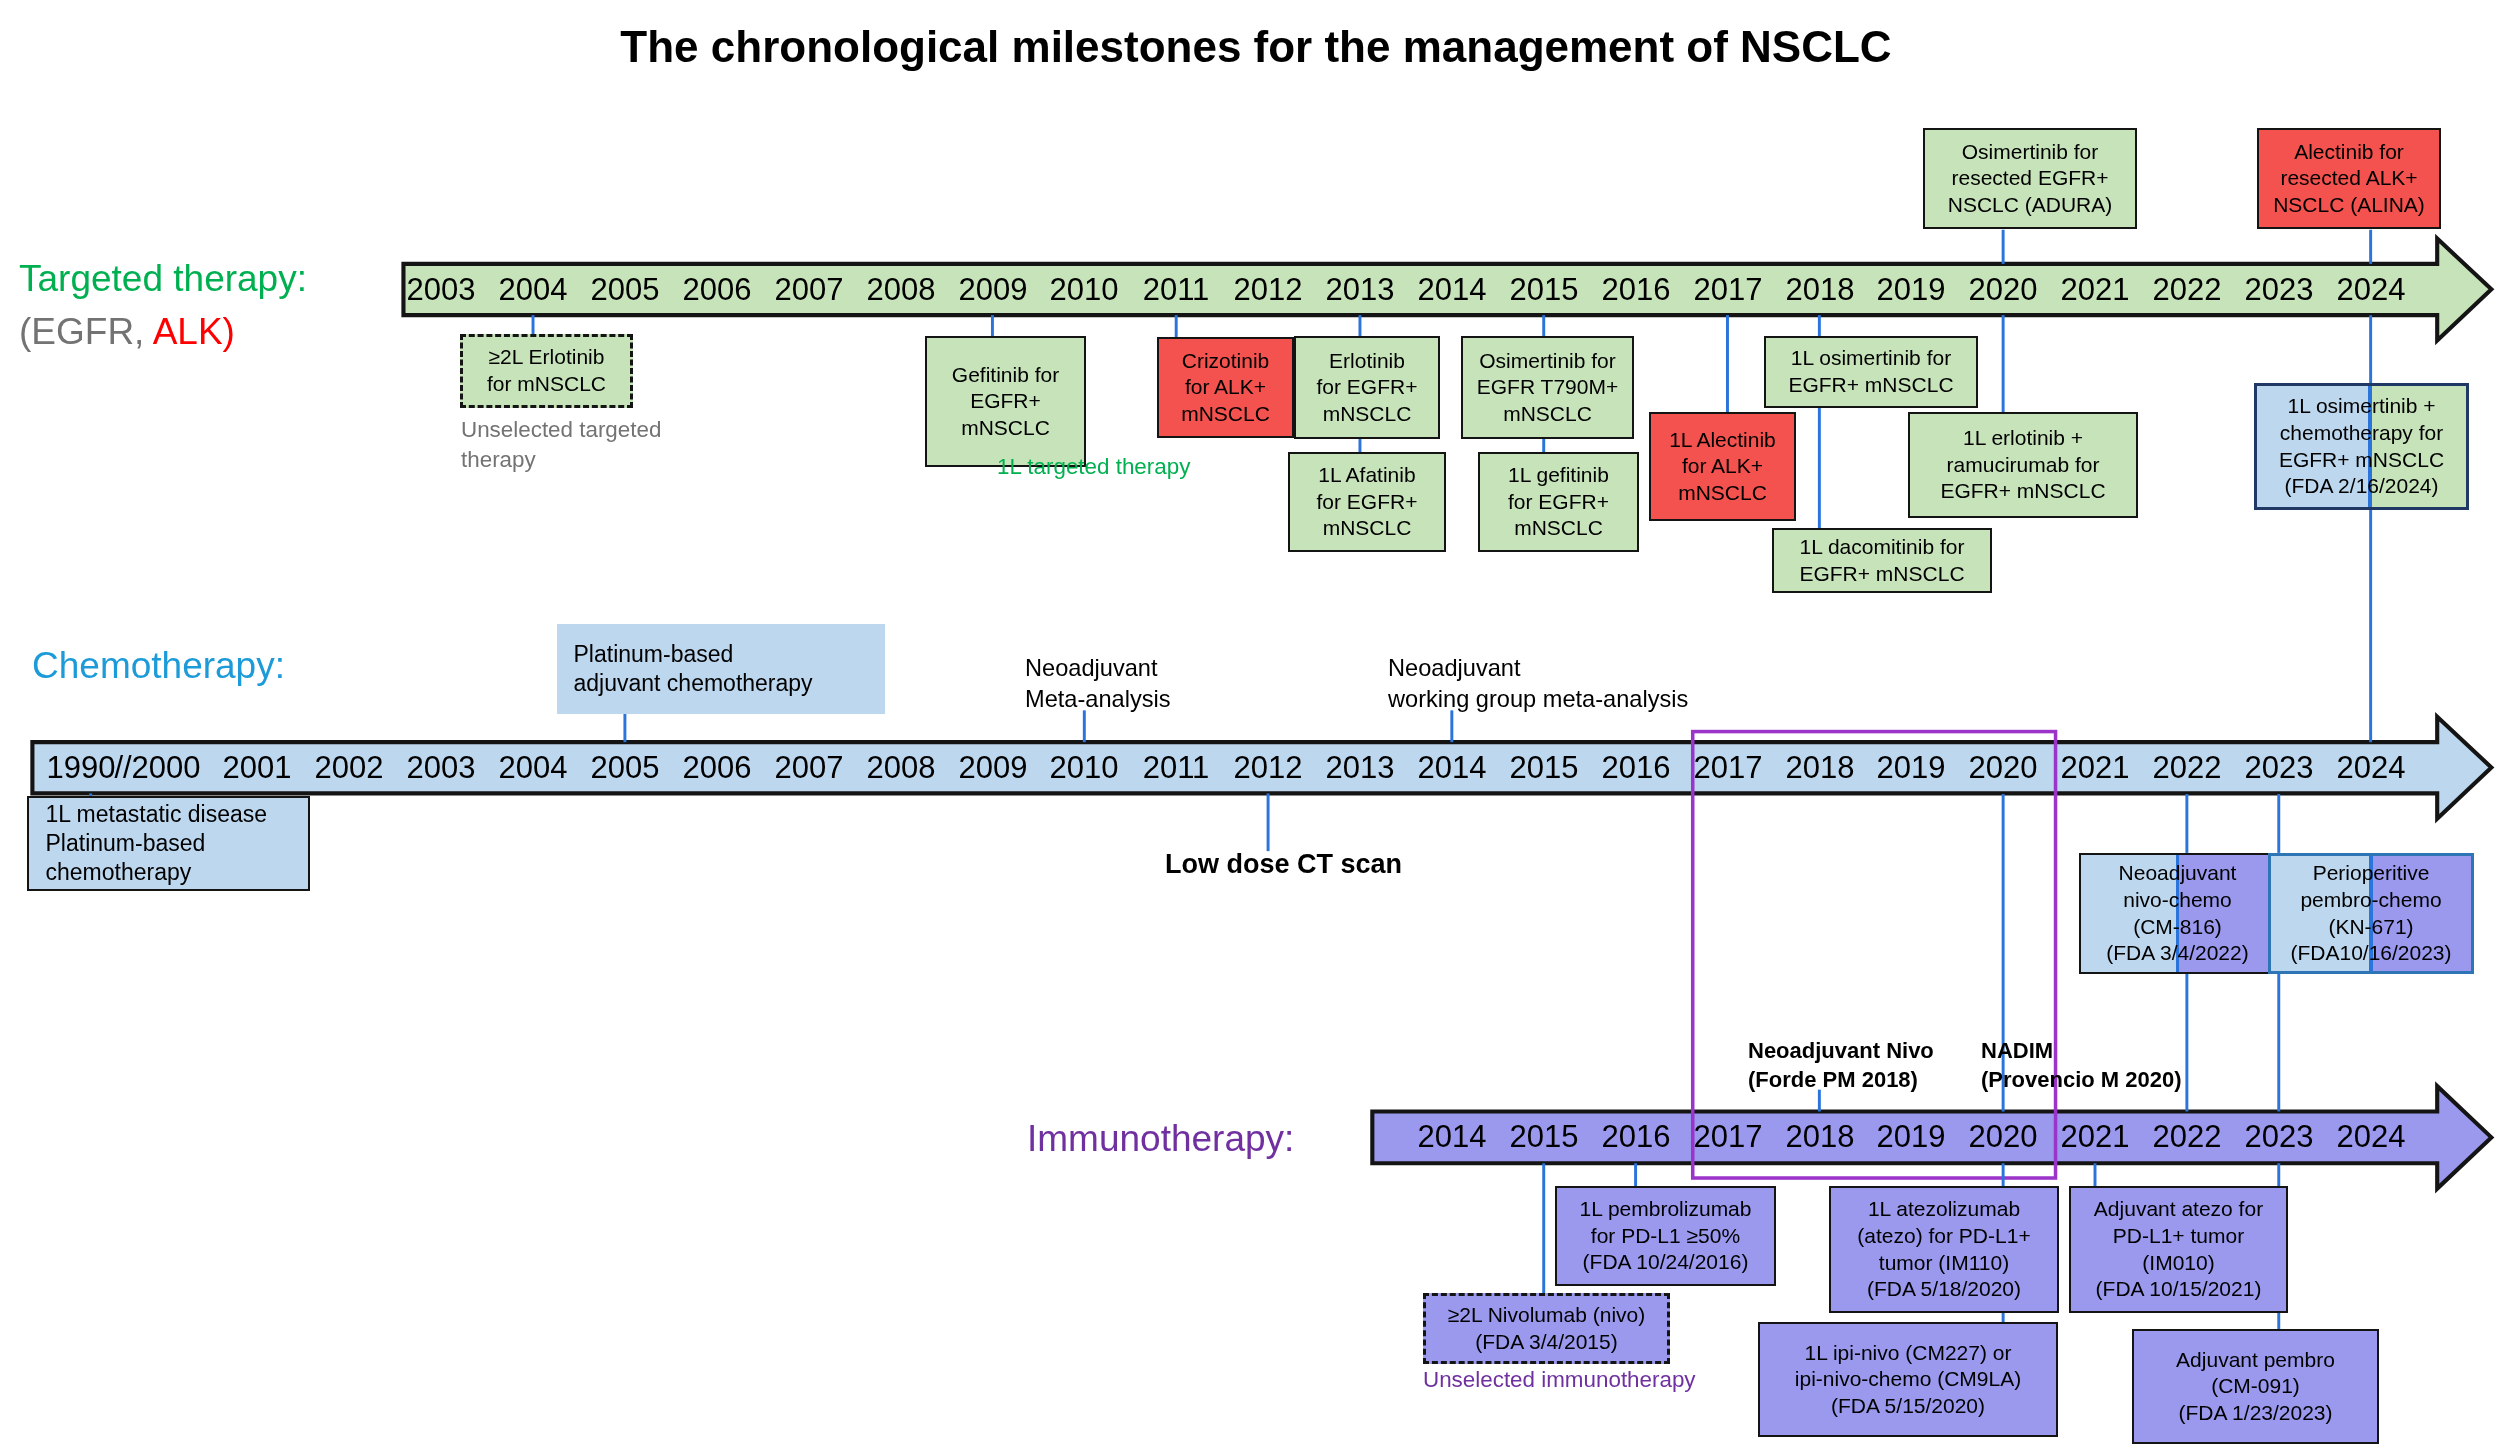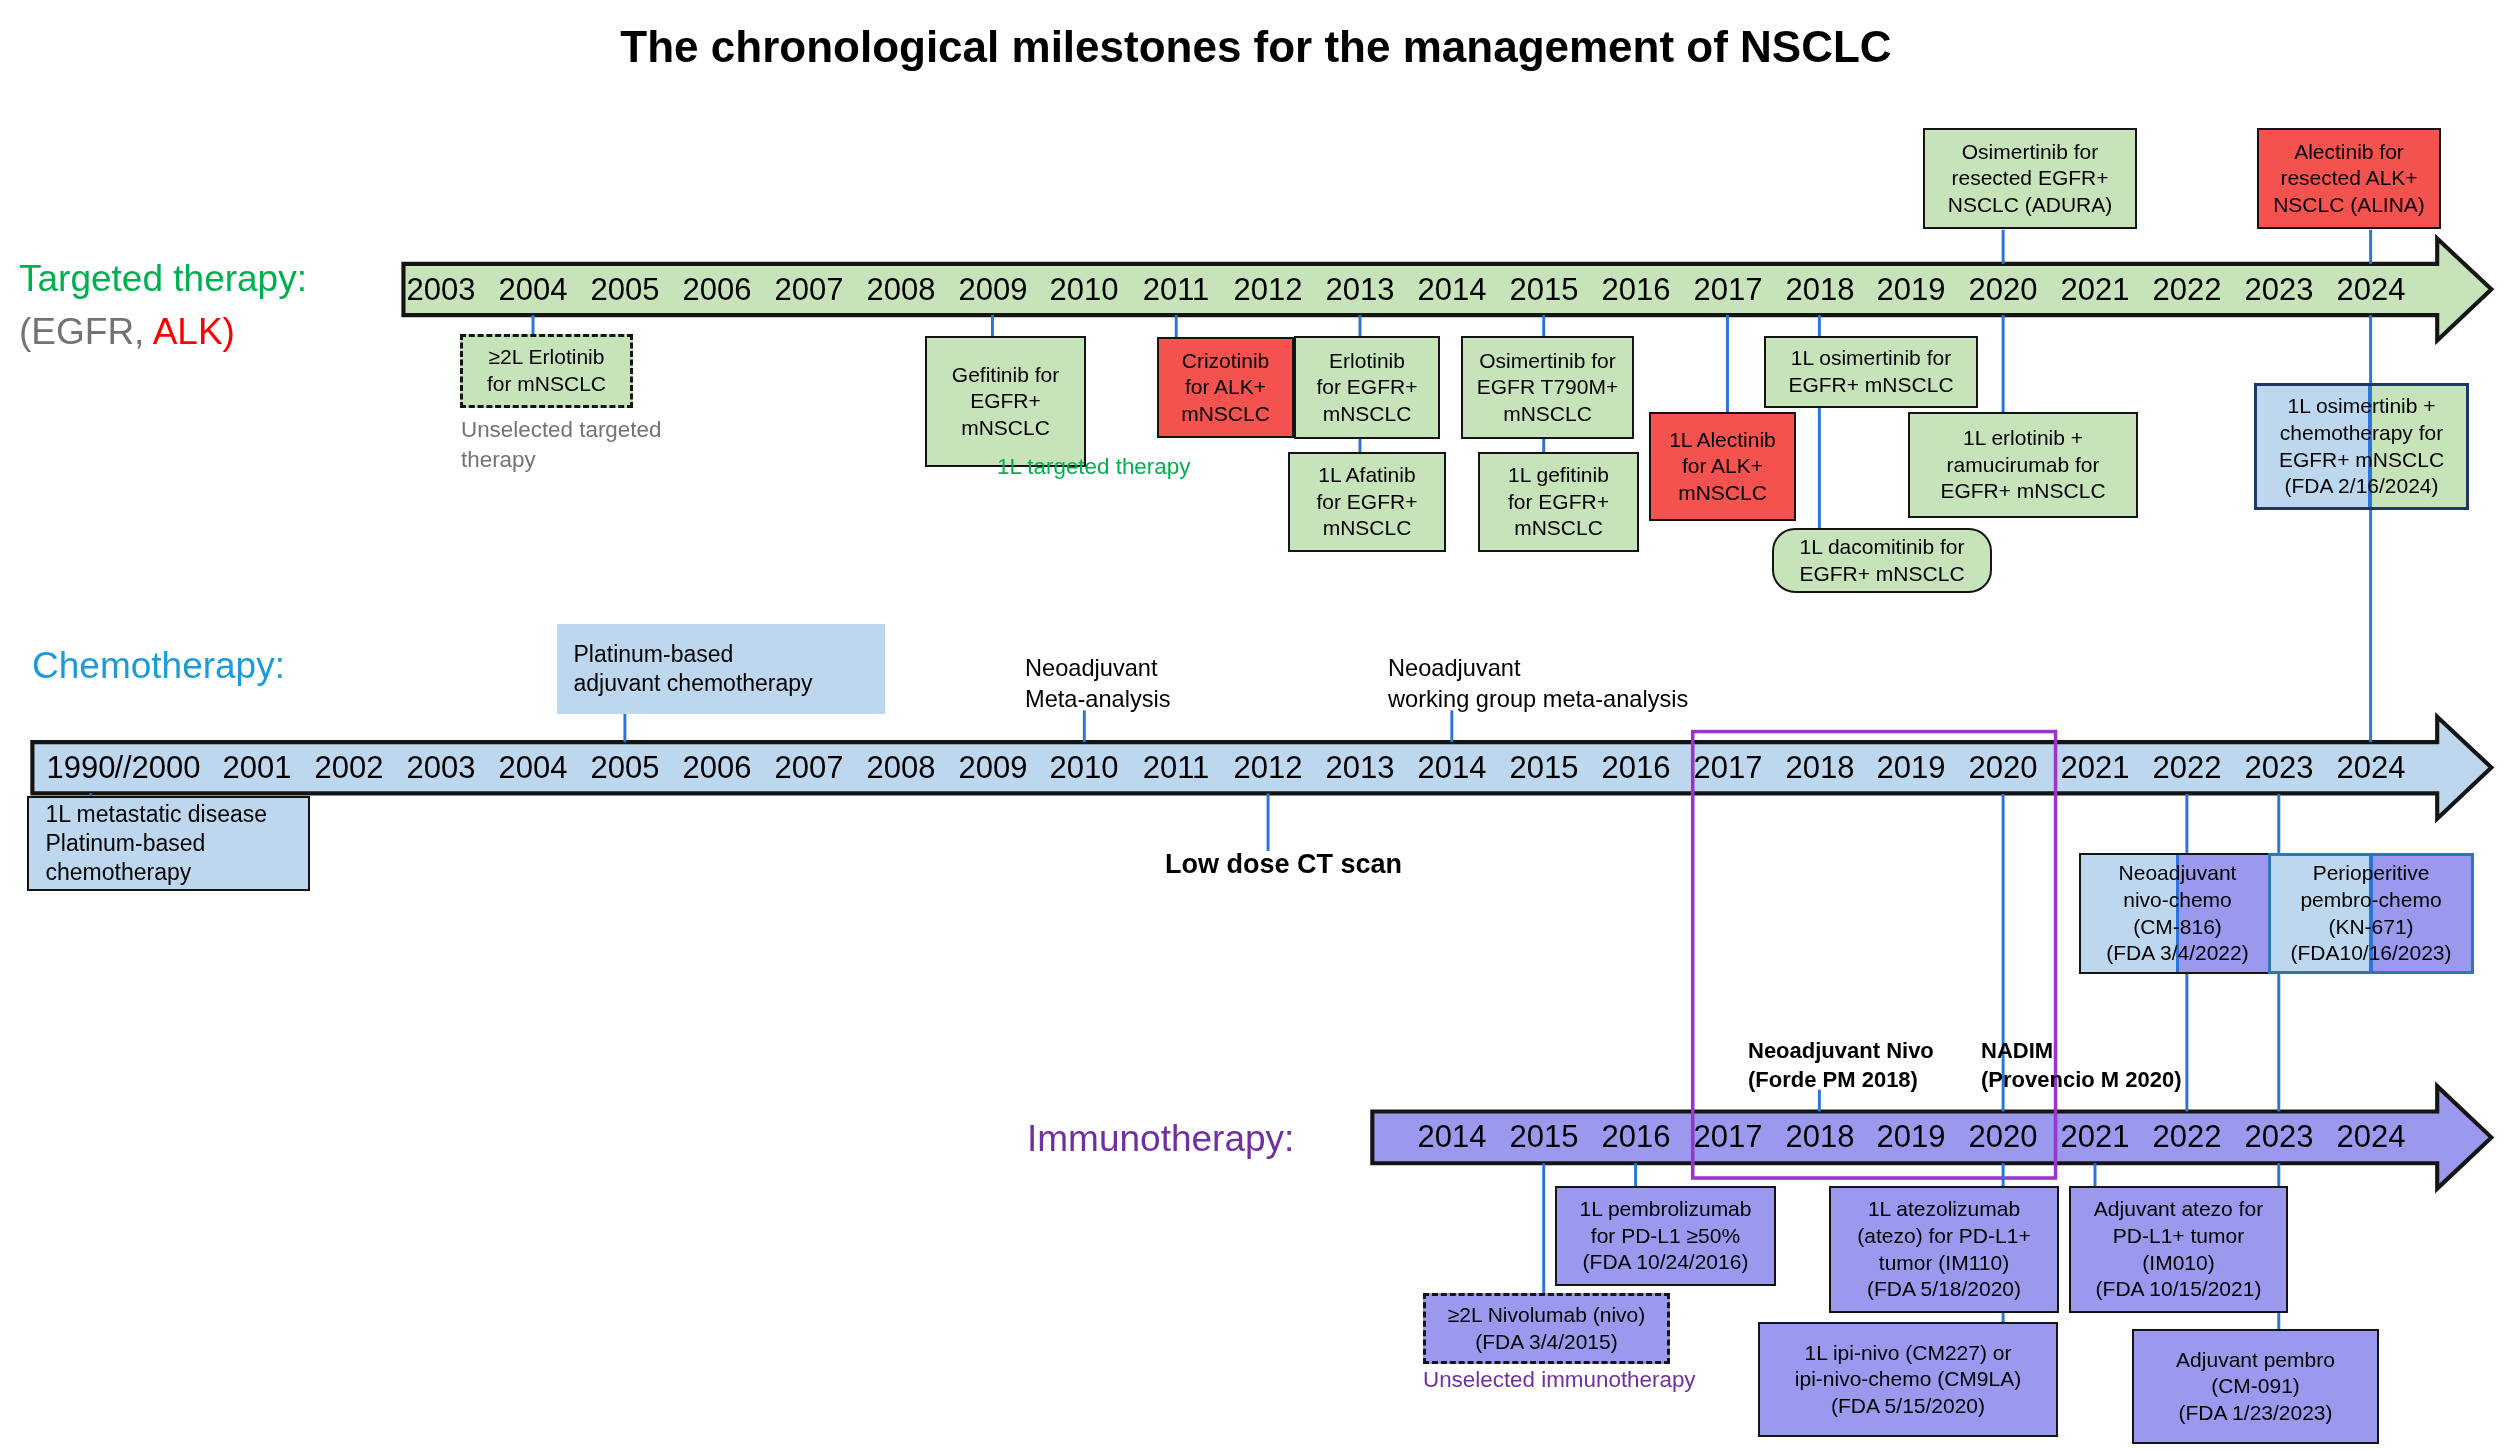--- a/index.html
+++ b/index.html
@@ -200,21 +200,21 @@
     </div>
     <div class="box green" style="left: 1764px; top: 336px; width: 214px; height: 72px;">
       <span>1L osimertinib for</span>
       <span>EGFR+ mNSCLC</span>
     </div>
     <div class="box green" style="left: 1908px; top: 412px; width: 230px; height: 106px;">
       <span>1L erlotinib +</span>
       <span>ramucirumab for</span>
       <span>EGFR+ mNSCLC</span>
     </div>
-    <div class="box green" style="left: 1772px; top: 528px; width: 220px; height: 65px; border-radius: 23px;">
+    <div class="box green" style="left: 1772px; top: 528px; width: 220px; height: 65px;">
       <span>1L dacomitinib for</span>
       <span>EGFR+ mNSCLC</span>
     </div>
     <div class="box split-cg" style="left: 2254px; top: 383px; width: 215px; height: 127px;">
       <span>1L osimertinib +</span>
       <span>chemotherapy for</span>
       <span>EGFR+ mNSCLC</span>
       <span>(FDA 2/16/2024)</span>
     </div>
     <div class="box blue plain leftalign" style="left: 557px; top: 624px; width: 328px; height: 90px; font-size: 23px;">

